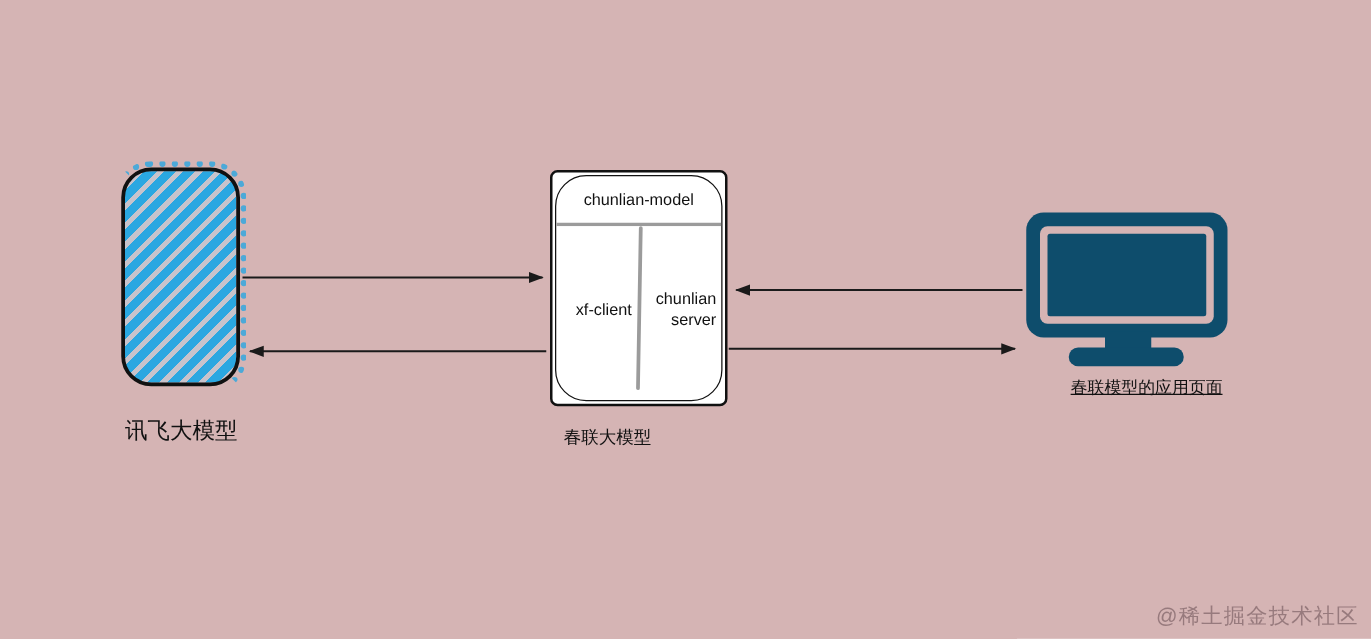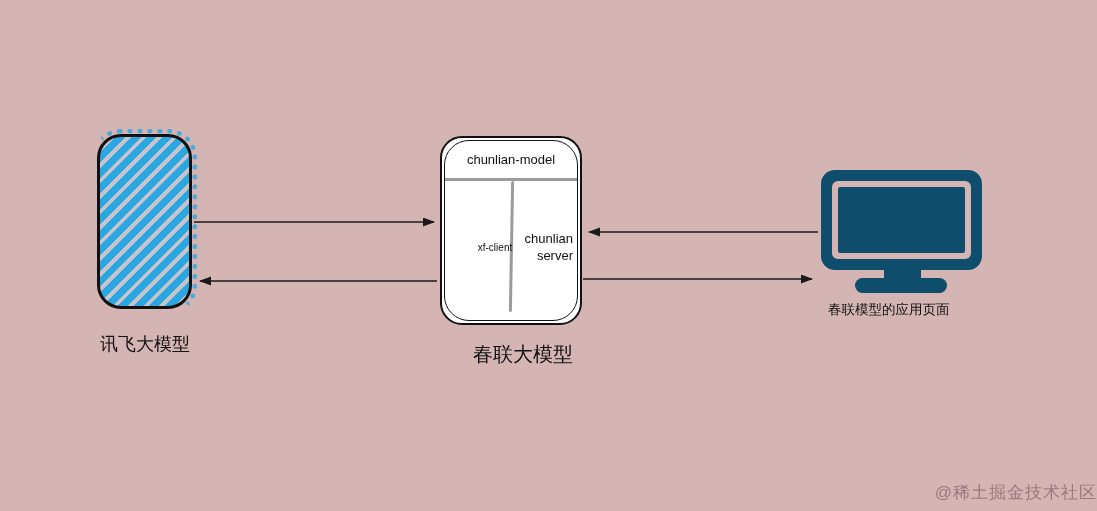--- a/index.html
+++ b/index.html
@@ -25,61 +25,61 @@
     pointer-events:none;
   }
   .xf-label{
     position:absolute;left:85px;top:331px;width:120px;
     text-align:center;font-size:18px;line-height:1.55;
   }
   
   .cm-box{
     position:absolute;left:440px;top:136px;width:142px;height:189px;
     box-sizing:border-box;background:#fff;
-    border:2px solid #111;border-radius:22px;
+    border:2px solid #111;border-radius:6px;
   }
   .cm-inner{
     position:absolute;inset:2px;border:1.5px solid #111;border-radius:25px;
   }
   .cm-header{
     position:absolute;top:0;left:0;right:0;height:37px;
     display:flex;align-items:center;justify-content:center;
     font-size:13px;
     border-bottom:3px solid #9b9b9b;
     border-top-left-radius:25px;border-top-right-radius:25px;
   }
   .cm-vdiv{
     position:absolute;left:65px;top:40px;bottom:8px;width:3px;
     background:#9b9b9b;border-radius:2px;transform:skewX(-1deg);
   }
   .cm-cell-left{
-    position:absolute;left:20px;top:40px;bottom:6px;width:60px;
+    position:absolute;left:8px;top:40px;bottom:6px;width:60px;
     display:flex;align-items:center;justify-content:center;
-    font-size:10px;text-align:left;
+    font-size:13px;text-align:left;
   }
   .cm-cell-right{
     position:absolute;left:70px;top:40px;bottom:6px;right:4px;
     display:flex;align-items:center;justify-content:center;
     font-size:13px;text-align:right;line-height:1.25;
   }
   .cm-caption{
     position:absolute;left:451px;top:341px;width:122px;
-    text-align:right;font-size:20px;
+    text-align:left;font-size:14px;
   }
   
   .monitor{position:absolute;left:815px;top:160px;width:175px;height:140px;}
   .monitor-label{
     position:absolute;left:828px;top:301px;width:150px;
-    text-align:left;font-size:13.5px;
+    text-align:right;font-size:13.5px;text-decoration:underline;
   }
   
   .arrows{position:absolute;inset:0;pointer-events:none;}
   
   .watermark{
-    position:absolute;right:0;bottom:7px;
+    position:absolute;right:10px;bottom:7px;
     font-size:17px;letter-spacing:1px;
     color:rgba(110,84,88,.6);
   }
 </style>
 </head>
 <body>
 
 <div class="stage">
 
   <div class="xf-box"></div>

